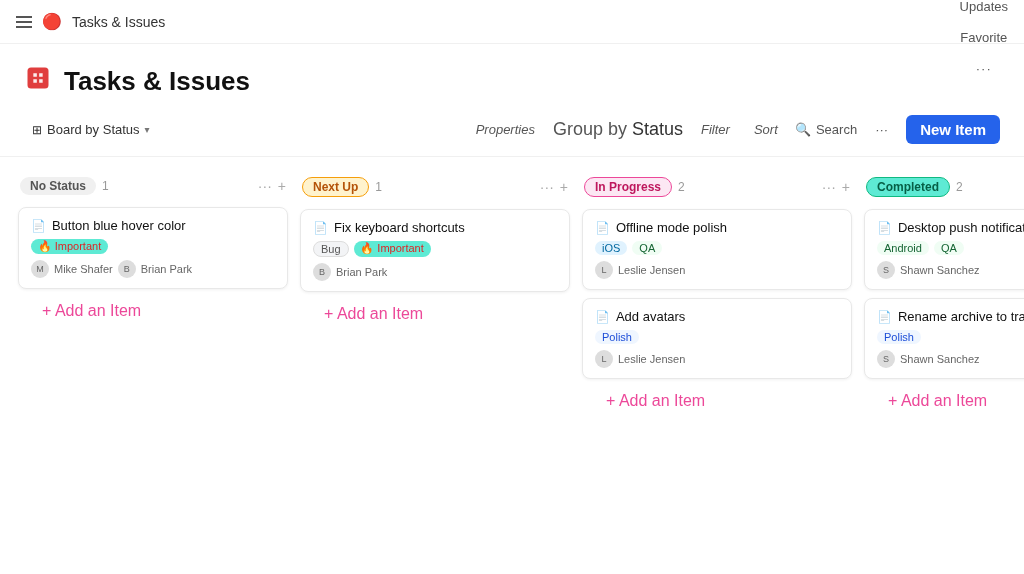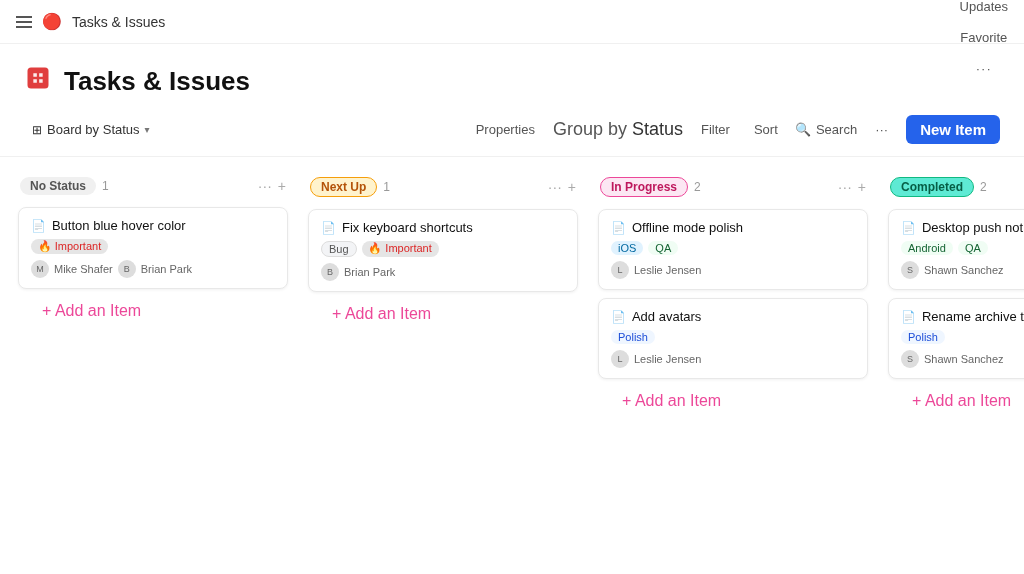--- a/index.html
+++ b/index.html
@@ -37,33 +37,33 @@
     .board-view-btn {
       display: flex; align-items: center; gap: 5px;
       padding: 4px 8px; border-radius: 5px; cursor: pointer;
       font-size: 13px; font-weight: 500; color: #333;
       border: none; background: none;
     }
     .board-view-icon { font-size: 12px; }
     .chevron-down { font-size: 10px; color: #777; }
     .toolbar-right { display: flex; align-items: center; gap: 12px; }
     .toolbar-btn {
-      font-size: 13px; color: #555; cursor: pointer; border: none; background: none; padding: 4px 6px; border-radius: 4px;
+      font-size: 13px; color: #555; cursor: pointer; border: none; background: none; padding: 4px 6px; border-radius: 4px; font-style: italic;
     }
     .group-by { font-size: 18px; color: #555; }
     .group-by strong { color: #333; font-weight: 500; }
     .search-btn { display: flex; align-items: center; gap: 4px; font-size: 13px; color: #555; cursor: pointer; }
     .new-item-btn {
       background: #2563eb; color: white; border: none; padding: 6px 14px;
       border-radius: 6px; font-size: 15px; font-weight: 600; cursor: pointer;
     }
 
     
     .board {
-      display: flex; gap: 8px; padding: 16px 12px; overflow-x: auto;
+      display: flex; gap: 0; padding: 16px 12px; overflow-x: auto;
       height: calc(574px - 44px - 68px - 52px);
       align-items: flex-start;
     }
     .column {
       min-width: 270px; max-width: 270px; margin: 0 6px;
       display: flex; flex-direction: column; gap: 8px;
     }
     .column-header {
       display: flex; align-items: center; gap: 6px; padding: 4px 2px;
     }
@@ -84,21 +84,21 @@
       background: #fff; border: 1px solid #e8e8e8; border-radius: 8px;
       padding: 10px 12px; cursor: pointer;
       box-shadow: 0 1px 3px rgba(0,0,0,0.06);
     }
     .card-title { font-size: 13px; font-weight: 500; color: #111; margin-bottom: 6px; display: flex; align-items: flex-start; gap: 6px; }
     .card-doc-icon { color: #aaa; font-size: 12px; margin-top: 1px; flex-shrink: 0; }
     .card-tags { display: flex; flex-wrap: wrap; gap: 5px; margin-bottom: 6px; }
     .tag {
       padding: 1px 7px; border-radius: 10px; font-size: 11px; font-weight: 500;
     }
-    .tag-important { background: #e5e5e5; color: #dc2626; }
+    .tag-important { background: #5eead4; color: #dc2626; }
     .tag-bug { background: #f3f4f6; color: #555; border: 1px solid #ddd; }
     .tag-ios { background: #e0f2fe; color: #0369a1; }
     .tag-qa { background: #f0fdf4; color: #166534; }
     .tag-android { background: #f0fdf4; color: #166534; }
     .tag-polish { background: #eff6ff; color: #1d4ed8; }
 
     .card-assignees { display: flex; align-items: center; gap: 5px; }
     .avatar { width: 18px; height: 18px; border-radius: 50%; background: #ddd; display: inline-flex; align-items: center; justify-content: center; font-size: 9px; color: #666; }
     .assignee-name { font-size: 11px; color: #666; }
 

